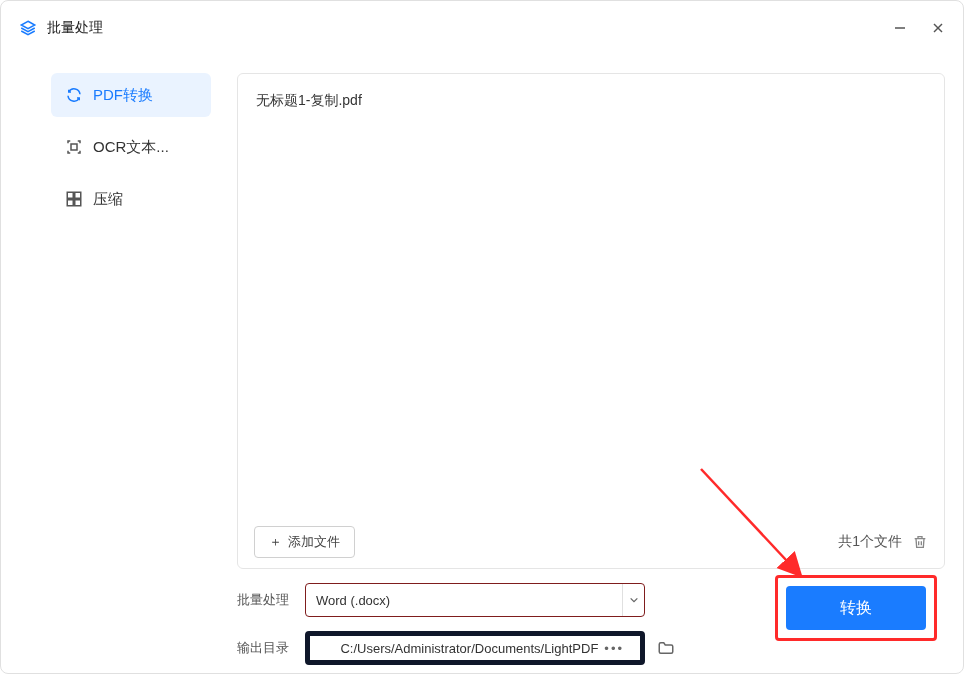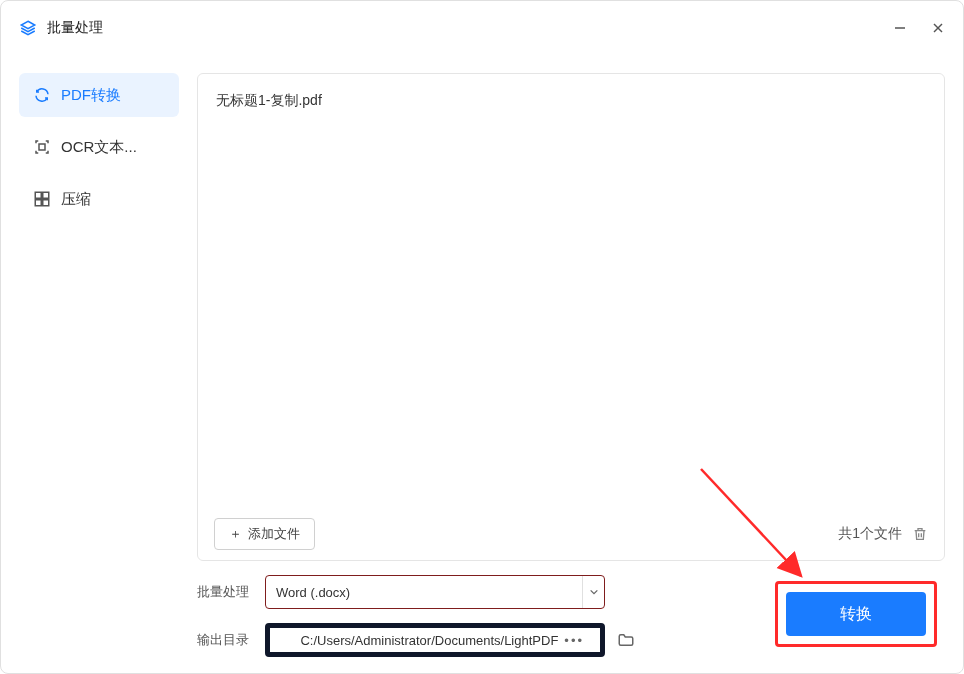--- a/index.html
+++ b/index.html
@@ -21,22 +21,23 @@
     padding: 0 18px;
     border-bottom: none;
   }
   .titlebar-left { display: flex; align-items: center; gap: 10px; }
   .title-text { font-size: 14px; color: #222; font-weight: 500; font-family: Liberation Serif, serif; }
   .titlebar-controls { margin-left: auto; display: flex; gap: 24px; align-items: center; }
   .win-btn { width: 14px; height: 14px; display: flex; align-items: center; justify-content: center; color: #555; cursor: pointer; }
   .body {
     flex: 1;
     display: flex;
-    padding: 18px 18px 16px 18px;
-    gap: 18px;
+    padding: 18px 18px 8px 18px;
+    gap: 26px;
+    margin-left: 32px;
   }
   .sidebar {
     width: 160px;
     display: flex;
     flex-direction: column;
     gap: 8px;
   }
   .side-item {
     height: 44px;
     border-radius: 6px;
@@ -119,21 +120,21 @@
     display:flex; align-items:center;
     padding: 0 10px;
     font-size: 13px; color:#333;
     justify-content: flex-end;
   }
   .path-dots { color:#666; letter-spacing:2px; padding:0 6px; cursor:pointer; }
   .folder-btn { width:18px;height:18px;color:#666; cursor:pointer; }
   .convert-area {
     position: absolute;
     right: 26px;
-    bottom: 26px;
+    bottom: 32px;
   }
   .convert-highlight {
     border: 3px solid #ff2a2a;
     border-radius: 4px;
     padding: 8px;
   }
   .convert-btn {
     width: 140px; height: 44px;
     background: #1a7cff;
     color: #fff;

